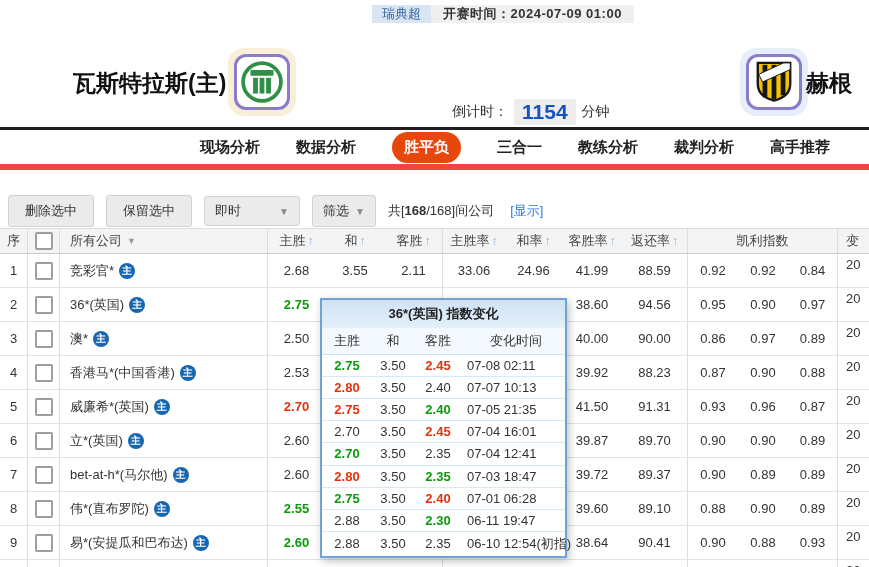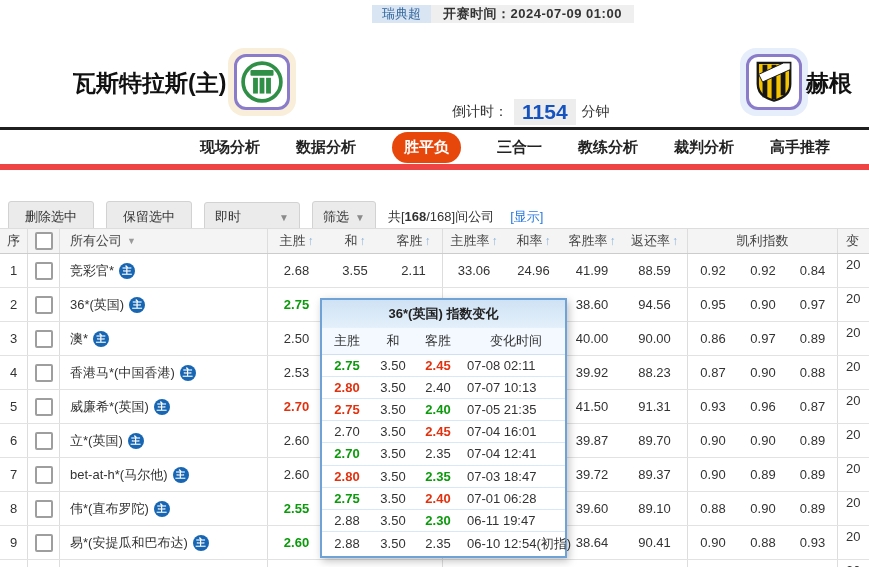--- a/index.html
+++ b/index.html
@@ -25,21 +25,21 @@
   .countdown .num{background:#ededed;color:#1553c0;font-size:21px;font-weight:bold;padding:1px 8px;margin:0 6px;}
 
   
   .nav{position:absolute;left:0;top:127px;width:869px;height:43px;border-top:3px solid #1f1f1f;
        border-bottom:6px solid #ef4444;box-sizing:border-box;display:flex;align-items:center;
        padding-left:200px;gap:36px;background:#fff;}
   .nav-tab{font-size:15px;font-weight:bold;color:#222;white-space:nowrap;cursor:pointer;}
   .nav-tab.active{background:#e8470b;color:#ffffff;border-radius:16px;padding:6px 12px;}
 
   
-  .toolbar{position:absolute;left:0;top:200px;width:718px;height:34px;display:flex;align-items:center;
+  .toolbar{position:absolute;left:0;top:194px;width:718px;height:34px;display:flex;align-items:center;
            padding-left:8px;gap:12px;font-size:13px;box-sizing:border-box;}
   .tbtn{background:#ebebeb;border:1px solid #d2d2d2;border-radius:3px;height:30px;display:flex;
         align-items:center;justify-content:center;padding:0 16px;color:#333;cursor:pointer;}
   .tselect{background:#ebebeb;border:1px solid #d2d2d2;border-radius:3px;height:30px;display:flex;
         align-items:center;padding:0 10px;color:#333;cursor:pointer;}
   .tselect.wide{width:96px;justify-content:space-between;box-sizing:border-box;}
   .caret{color:#8a8a8a;font-size:10px;margin-left:6px;}
   .summary{color:#333;}
   .summary b{font-weight:bold;}
   .show-link{color:#2a7ae2;cursor:pointer;margin-left:4px;}

